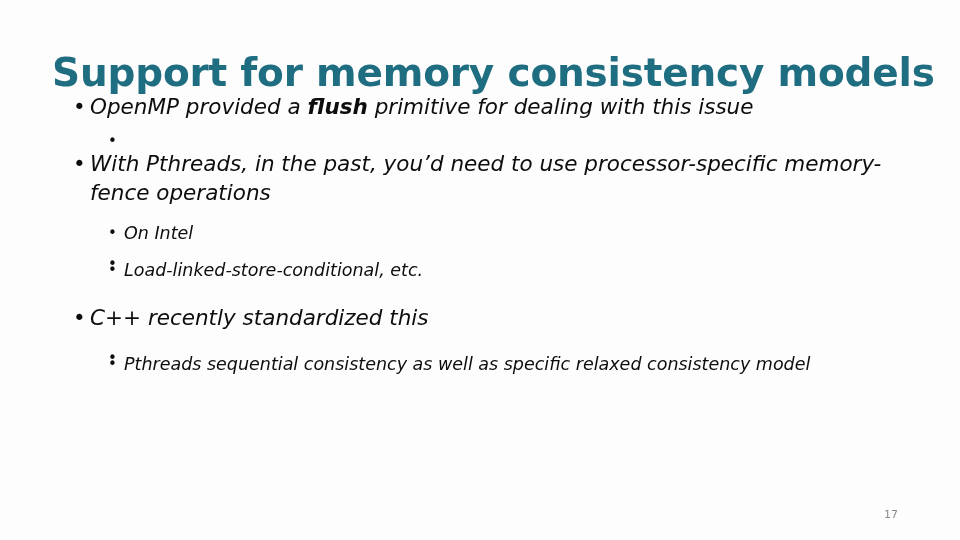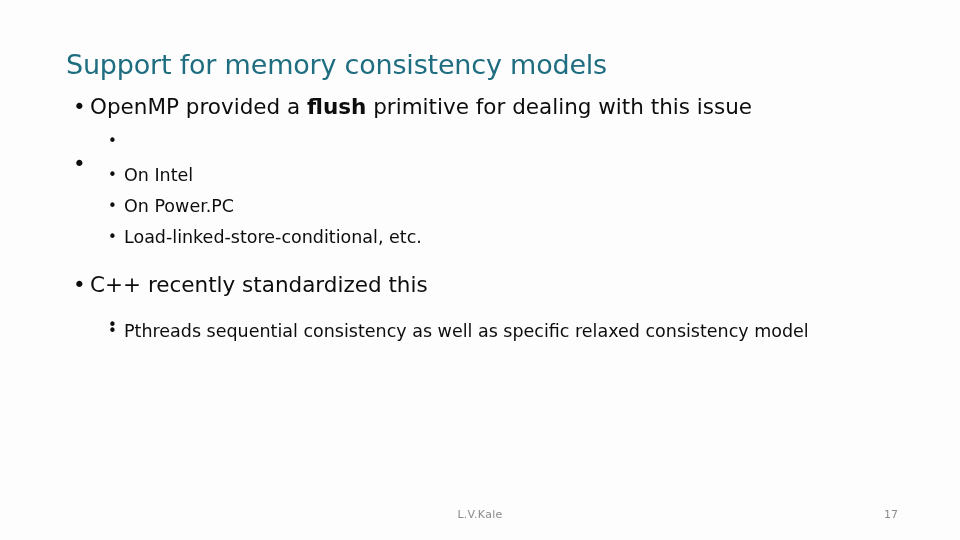--- a/index.html
+++ b/index.html
@@ -17,26 +17,26 @@
     position: relative;
     width: 960px;
     height: 540px;
     background: #fdfdfd;
     box-sizing: border-box;
   }
 
   
   .slide-title {
     position: absolute;
-    left: 66px;
+    left: 52px;
     top: 24px;
     width: 840px;
-    font-size: 27px;
+    font-size: 39px;
     line-height: 46px;
-    font-weight: 400;
+    font-weight: 700;
     color: #1e6d80;
     letter-spacing: -0.2px;
     white-space: nowrap;
   }
 
   
   .body-area {
     position: absolute;
     left: 0;
     top: 92px;
@@ -73,21 +73,21 @@
     line-height: 25px;
   }
   .bullet.lvl2 > .marker {
     position: absolute;
     left: 108px;
     top: 0;
     font-size: 15px;
     line-height: 25px;
   }
 
-  .bullet .txt { display: inline; }
+  .bullet .txt { display: inline; font-style: italic; }
   .bold { font-weight: 700; margin-top: 20px; }
   .gap-sm { height: 8px; }
   .gap-md { height: 14px; }
   .gap-lg { height: 20px; }
 
   
   .footer-author {
     position: absolute;
     left: 0;
     top: 507px;
@@ -125,34 +125,34 @@
     <div class="gap-sm"></div>
 
     <div class="bullet lvl2">
       <span class="marker">•</span>
     </div>
 
     <div class="gap-lg"></div>
 
     <div class="bullet lvl1">
       <span class="marker">•</span>
+      <span class="txt">With Pthreads, in the past, you’d need to use processor-specific memory-fence operations</span>
     </div>
 
     <div class="gap-md"></div>
 
     <div class="bullet lvl2">
       <span class="marker">•</span>
       <span class="txt">On Intel</span>
     </div>
 
     <div style="height:6px"></div>
 
     <div class="bullet lvl2">
       <span class="marker">•</span>
-      <span class="txt">On Power.PC</span>
     </div>
 
     <div style="height:6px"></div>
 
     <div class="bullet lvl2">
       <span class="marker">•</span>
       <span class="txt">Load-linked-store-conditional, etc.</span>
     </div>
 
     <div class="gap-lg"></div>
@@ -170,17 +170,16 @@
 
     <div style="height:6px"></div>
 
     <div class="bullet lvl2">
       <span class="marker">•</span>
       <span class="txt">Pthreads sequential consistency as well as specific relaxed consistency model</span>
     </div>
 
   </div>
 
-  <div class="footer-author">L.V.Kale</div>
 
   <div class="footer-pagenum">17</div>
 
 </div>
 
 </body></html>

